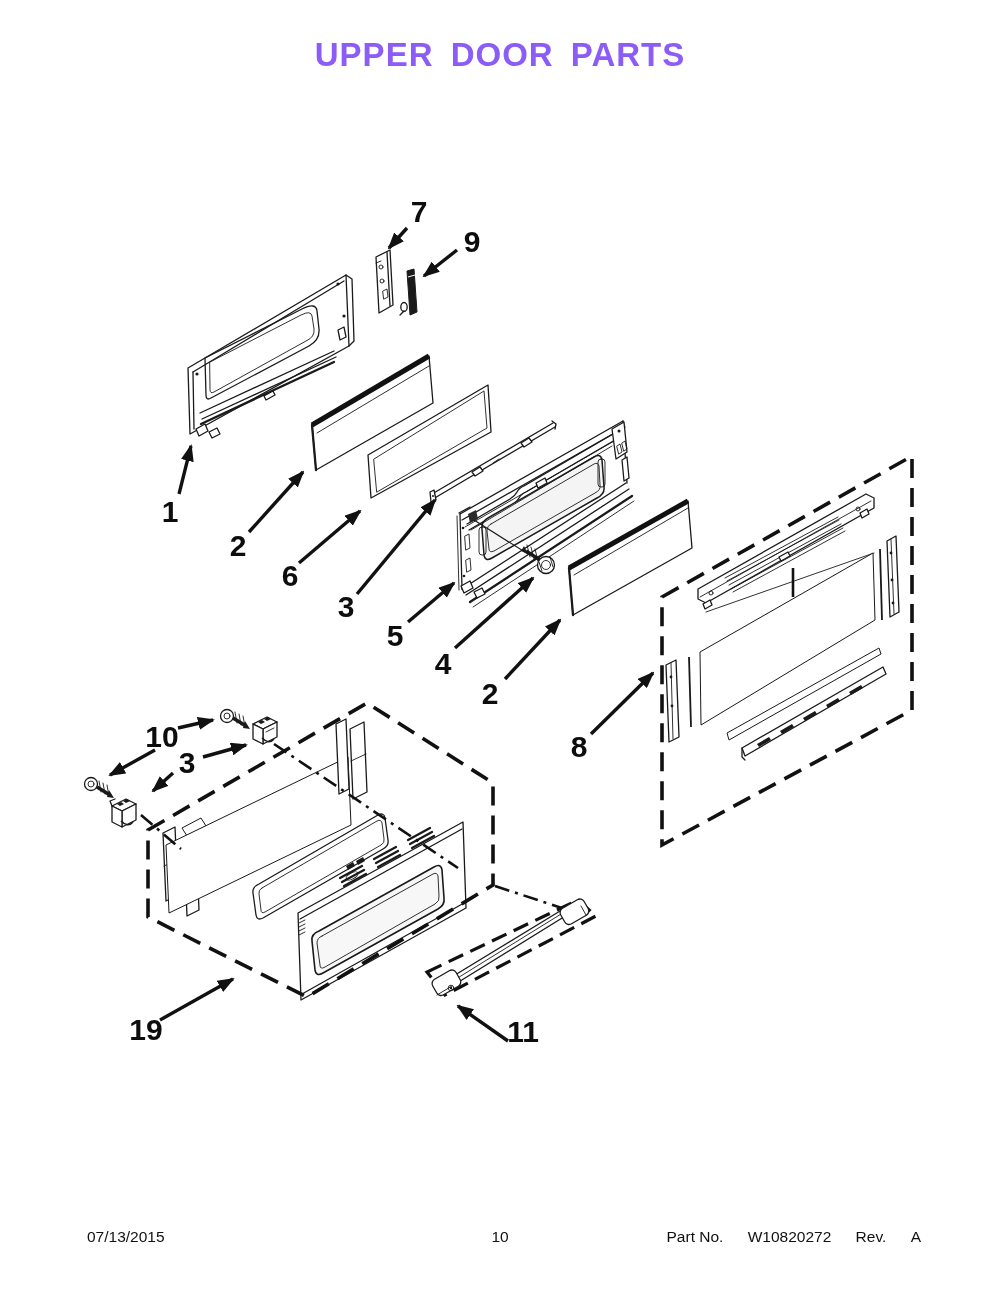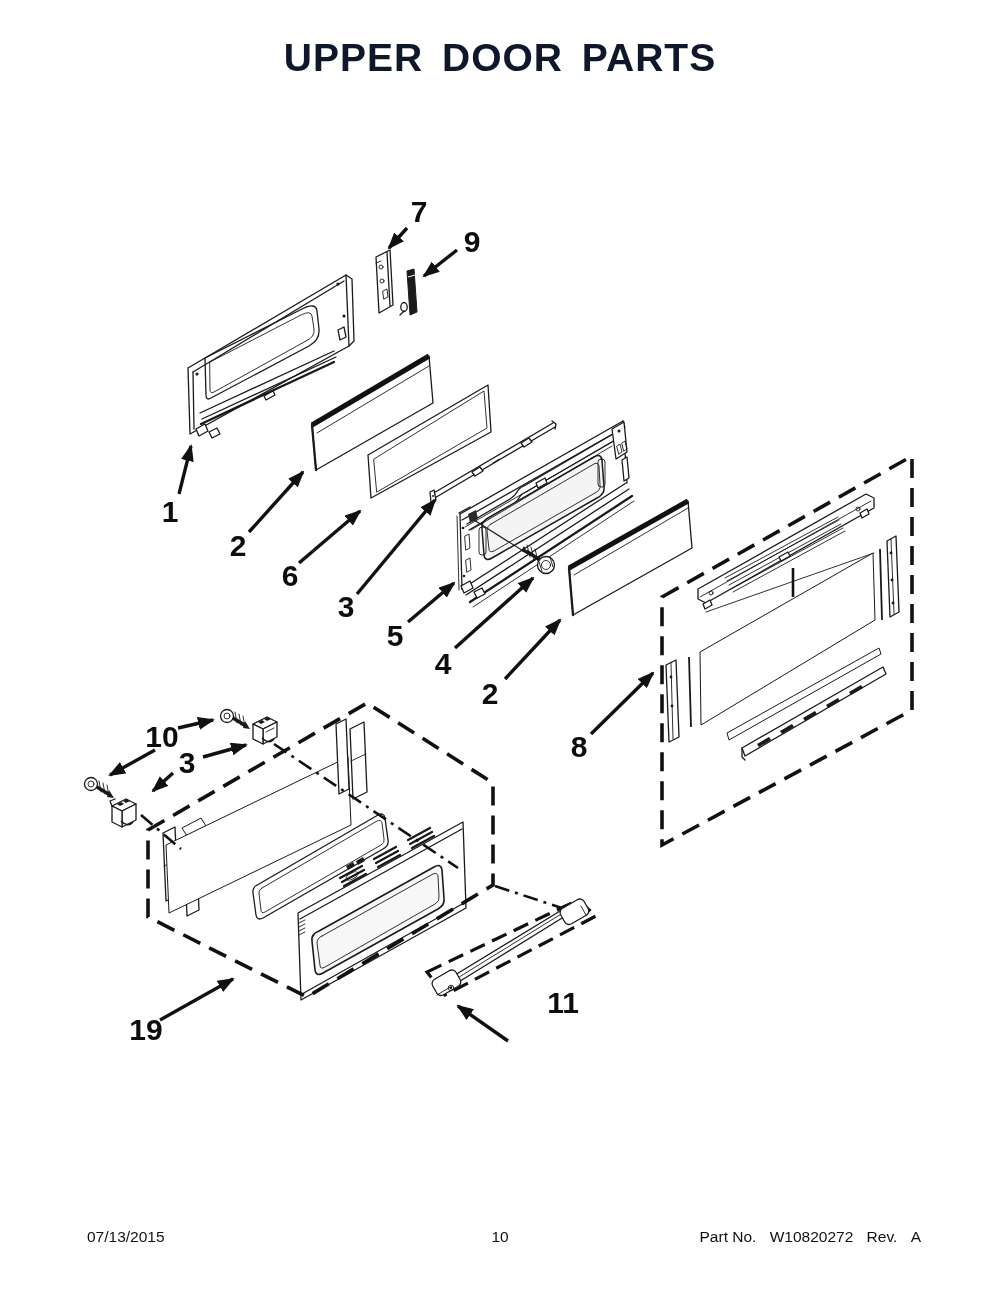--- a/index.html
+++ b/index.html
@@ -1,27 +1,27 @@
 <!DOCTYPE html>
 <html><head>
 <meta charset="utf-8">
 <style>
   html,body{margin:0;padding:0;background:#fff;}
   .page{position:relative;width:1000px;height:1294px;background:#ffffff;overflow:hidden;
         font-family:"Liberation Sans", sans-serif;color:#111;}
   .page-title{position:absolute;top:36px;left:0;width:100%;text-align:center;
-        font-size:39px;font-weight:bold;letter-spacing:1px;word-spacing:7px;color:#0f172a;}
+        font-size:33px;font-weight:bold;letter-spacing:1px;word-spacing:7px;color:#8b5cf6;}
   .diagram-svg{position:absolute;left:0;top:0;}
   .callout{position:absolute;transform:translate(-50%,-50%);font-size:30px;font-weight:bold;
         color:#0d0d0d;line-height:1;}
   .footer{position:absolute;left:0;top:1228px;width:100%;font-size:15.5px;color:#111;}
   .footer .f-date{position:absolute;left:87px;top:0;}
   .footer .f-page{position:absolute;left:0;right:0;top:0;text-align:center;}
   .footer .f-part{position:absolute;right:79px;top:0;white-space:nowrap;}
-  .footer .f-part span{margin-left:9px;}
+  .footer .f-part span{margin-left:20px;}
   .footer .f-part span:first-child{margin-left:0;margin-top:44px;}
   
   .s1{fill:none;stroke:#1a1a1a;stroke-width:1.3;stroke-linejoin:round;stroke-linecap:round;}
   .s09{fill:none;stroke:#1a1a1a;stroke-width:0.9;stroke-linejoin:round;stroke-linecap:round;}
   .s2{fill:none;stroke:#1a1a1a;stroke-width:2.3;stroke-linecap:round;}
   .thk{fill:none;stroke:#111;stroke-width:5;stroke-linecap:butt;}
   .w{fill:#fff;stroke:#1a1a1a;stroke-width:1.3;stroke-linejoin:round;}
   .wthin{fill:#fff;stroke:#1a1a1a;stroke-width:1;stroke-linejoin:round;}
   .dk{fill:#1a1a1a;stroke:none;}
   .ph{fill:none;stroke:#111;stroke-width:3.6;stroke-dasharray:19 10;}
@@ -307,21 +307,21 @@
   <div class="callout" style="left:346px;top:607px;">3</div>
   <div class="callout" style="left:395px;top:636px;">5</div>
   <div class="callout" style="left:443px;top:664px;">4</div>
   <div class="callout" style="left:490px;top:694px;">2</div>
   <div class="callout" style="left:419px;top:212px;">7</div>
   <div class="callout" style="left:472px;top:242px;">9</div>
   <div class="callout" style="left:579px;top:747px;">8</div>
   <div class="callout" style="left:162px;top:737px;">10</div>
   <div class="callout" style="left:187px;top:763px;">3</div>
   <div class="callout" style="left:146px;top:1030px;">19</div>
-  <div class="callout" style="left:523px;top:1003px;margin-left:40px;">11</div>
+  <div class="callout" style="left:523px;top:1032px;">11</div>
 
   <div class="footer">
     <span class="f-date">07/13/2015</span>
     <span class="f-page">10</span>
     <span class="f-part">
       <span>Part No.</span>
       <span>W10820272</span>
       <span>Rev.</span>
       <span>A</span>
     </span>

